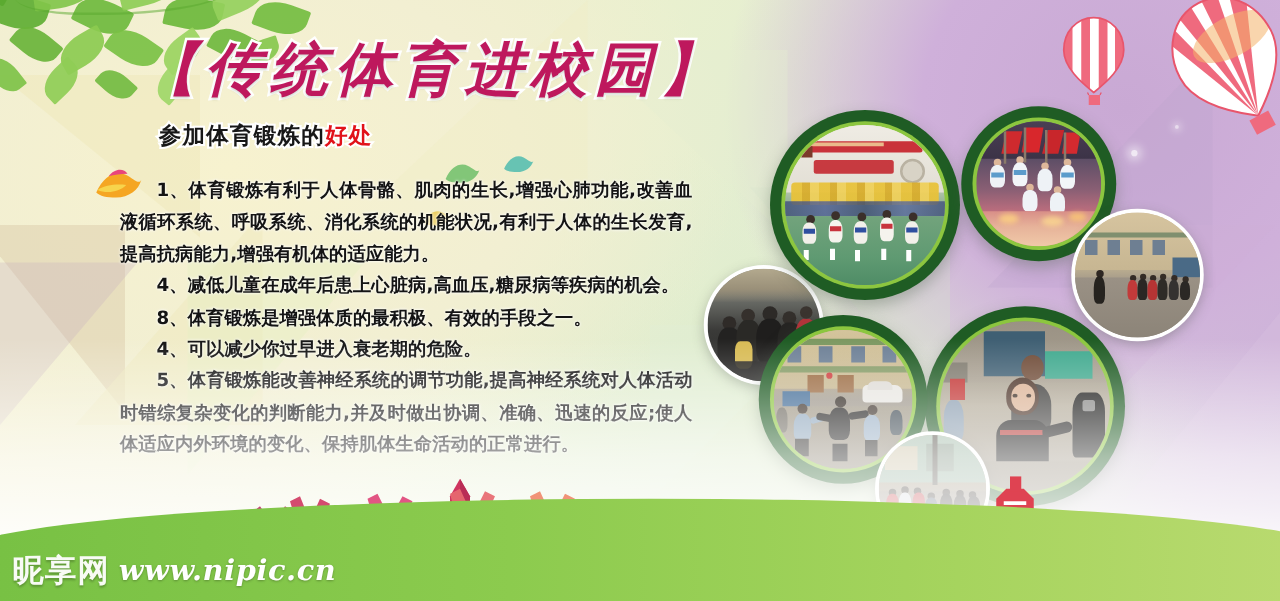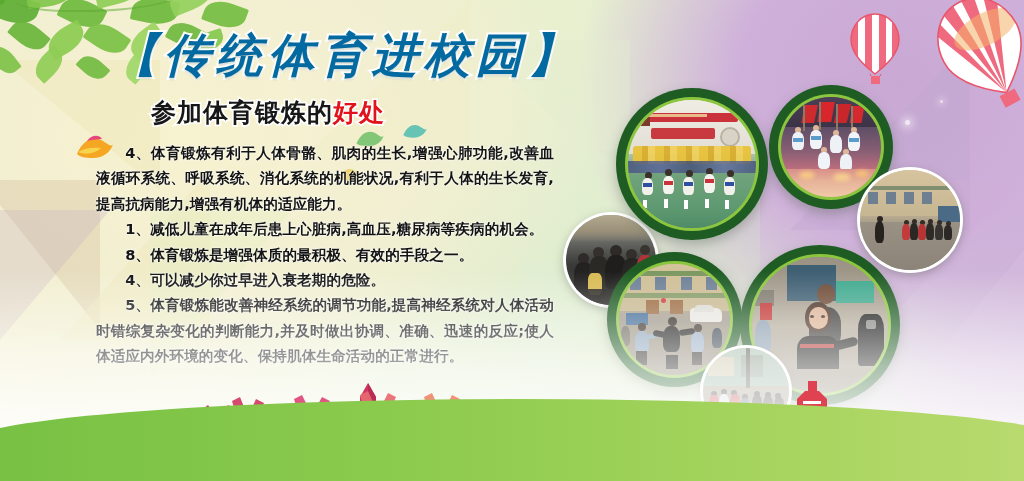--- a/index.html
+++ b/index.html
@@ -43,33 +43,32 @@
 
   
   .title-row{
     position:absolute;left:112px;top:25px;
     display:flex;align-items:center;
   }
   .title-text{
     font-family:"DejaVu Serif","Liberation Serif",serif;
     font-size:46px;font-weight:bold;font-style:italic;
     letter-spacing:6px;
-    color:#0369a1;
+    color:#be185d;
     -webkit-text-stroke:4px #ffffff;
     paint-order:stroke fill;
     text-shadow:0 2px 2px rgba(120,140,110,.30);
     white-space:nowrap;
   }
   .subtitle{
     position:absolute;left:127px;top:96px;
     font-family:"DejaVu Sans","Liberation Sans",sans-serif;
-    font-size:25px;font-weight:bold;letter-spacing:1px;white-space:nowrap;
+    font-size:18px;font-weight:bold;letter-spacing:1px;white-space:nowrap;
     -webkit-text-stroke:3.2px #ffffff;paint-order:stroke fill;
     color:#171717;
-    margin-left:24px;
   }
   .subtitle .hl{color:#e1121a;}
 
   
   .body-copy{
     position:absolute;left:96px;top:140px;width:458px;
     font-family:"DejaVu Sans","Liberation Sans",sans-serif;
     font-size:14.6px;font-weight:bold;line-height:25.4px;
     color:#141414;letter-spacing:.1px;
     text-align:justify;
@@ -230,22 +229,22 @@
 
   <div class="title-row">
     <span class="title-text">【传统体育进校园】</span>
   </div>
 
   <div class="subtitle">
     <span>参加体育锻炼的</span><span class="hl">好处</span>
   </div>
 
   <div class="body-copy">
-    <p>4、体育锻炼有利于人体骨骼、肌肉的生长,增强心肺功能,改善血液循环系统、呼吸系统、消化系统的机能状况,有利于人体的生长发育,提高抗病能力,增强有机体的适应能力。</p>
-    <p>1、减低儿童在成年后患上心脏病,高血压,糖尿病等疾病的机会。</p>
+    <p>1、体育锻炼有利于人体骨骼、肌肉的生长,增强心肺功能,改善血液循环系统、呼吸系统、消化系统的机能状况,有利于人体的生长发育,提高抗病能力,增强有机体的适应能力。</p>
+    <p>4、减低儿童在成年后患上心脏病,高血压,糖尿病等疾病的机会。</p>
     <p>8、体育锻炼是增强体质的最积极、有效的手段之一。</p>
     <p>4、可以减少你过早进入衰老期的危险。</p>
     <p>5、体育锻炼能改善神经系统的调节功能,提高神经系统对人体活动时错综复杂变化的判断能力,并及时做出协调、准确、迅速的反应;使人体适应内外环境的变化、保持肌体生命活动的正常进行。</p>
   </div>
 
   <div class="photo small" style="left:563px;top:212px;width:96px;height:96px;">
     <div class="pic">
       <div class="sc" style="background:linear-gradient(180deg,#8a8d86 0%,#6d6f69 26%,#3a3a38 55%,#2b2b2a 100%);"></div>
       <div class="sc" style="background:linear-gradient(180deg,#b3a98e 0%,#9a9079 18%,rgba(0,0,0,0) 30%);"></div>
       <i class="head" style="left:12px;top:38px;width:11px;height:11px;background:#2f2b28;"></i>
@@ -557,15 +556,19 @@
       <path d="M226 84 L224 50 L216 30 L210 8 L218 4 L228 26 L238 6 L246 10 L236 32 L238 52 L246 84 L236 84 L230 58 L232 84 Z" fill="#e86a70"></path>
       <path d="M258 84 L256 54 L250 36 L244 20 L252 16 L260 34 L268 18 L276 22 L268 40 L270 58 L276 84 L268 84 L262 64 L264 84 Z" fill="#ef7f70"></path>
       <path d="M290 84 L288 50 L280 30 L274 10 L282 6 L292 28 L302 8 L310 12 L300 34 L302 54 L310 84 L300 84 L294 60 L296 84 Z" fill="#f08a6d"></path>
       <path d="M322 84 L320 54 L314 36 L308 22 L316 18 L324 34 L332 20 L340 24 L332 42 L334 58 L340 84 L332 84 L326 64 L328 84 Z" fill="#f2997a"></path>
       <path d="M350 84 L348 58 L342 42 L338 30 L345 26 L352 40 L360 28 L366 32 L358 46 L360 60 L366 84 L358 84 L353 68 L355 84 Z" fill="#f3a585"></path>
     </g>
   </svg>
 
   <div class="hill"></div>
 
+  <div class="wm-left">
+    <span class="wm-cn">昵享网</span>
+    <span class="wm-url">www.nipic.cn</span>
+  </div>
 
 
 </div>
 
 </body></html>

